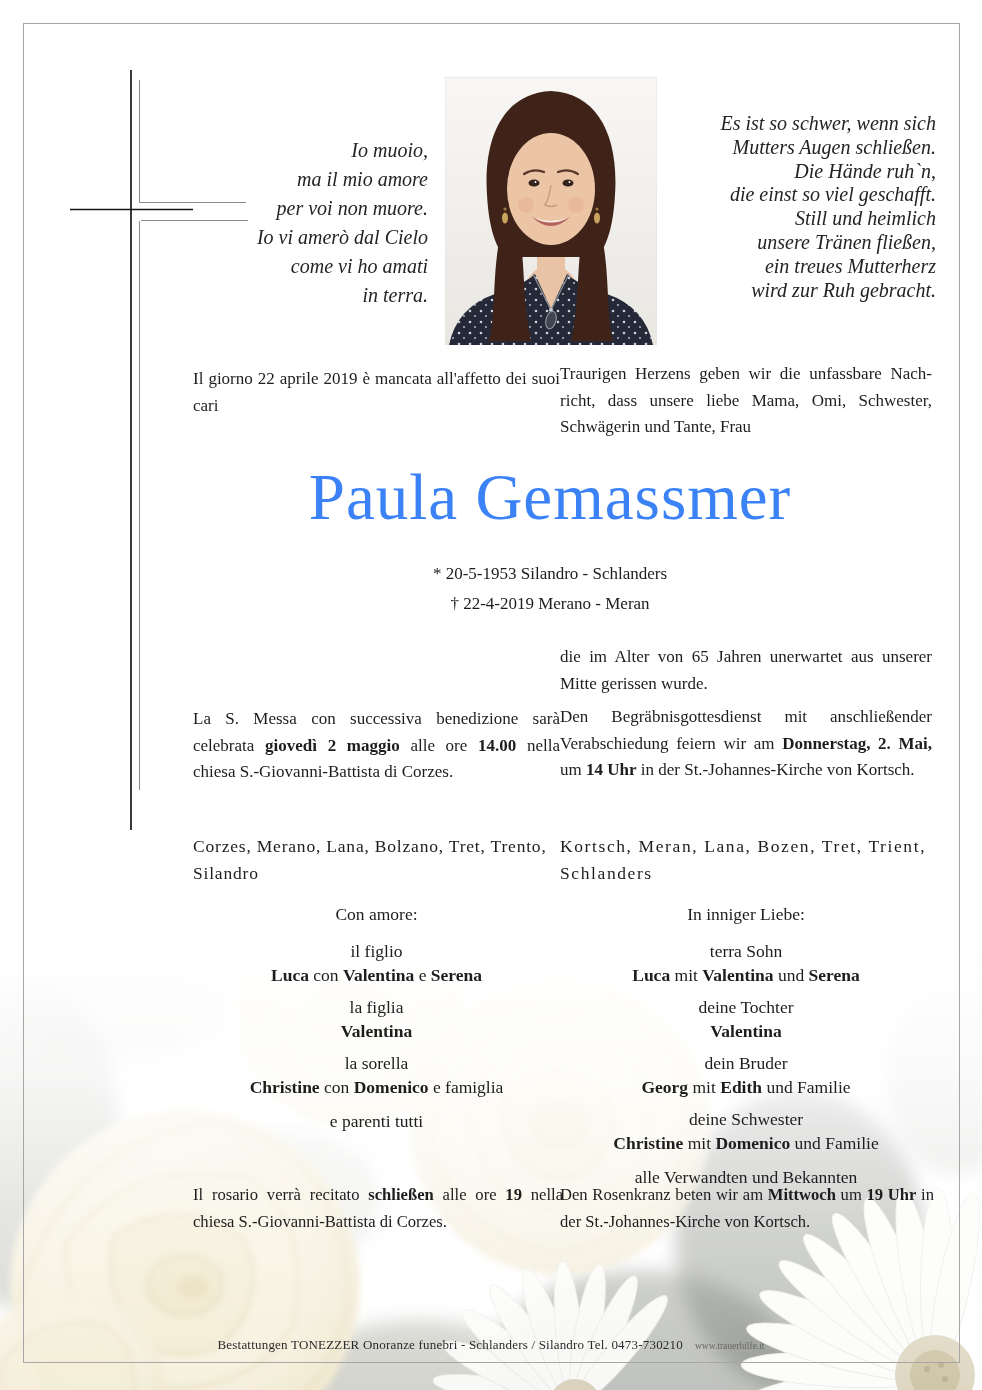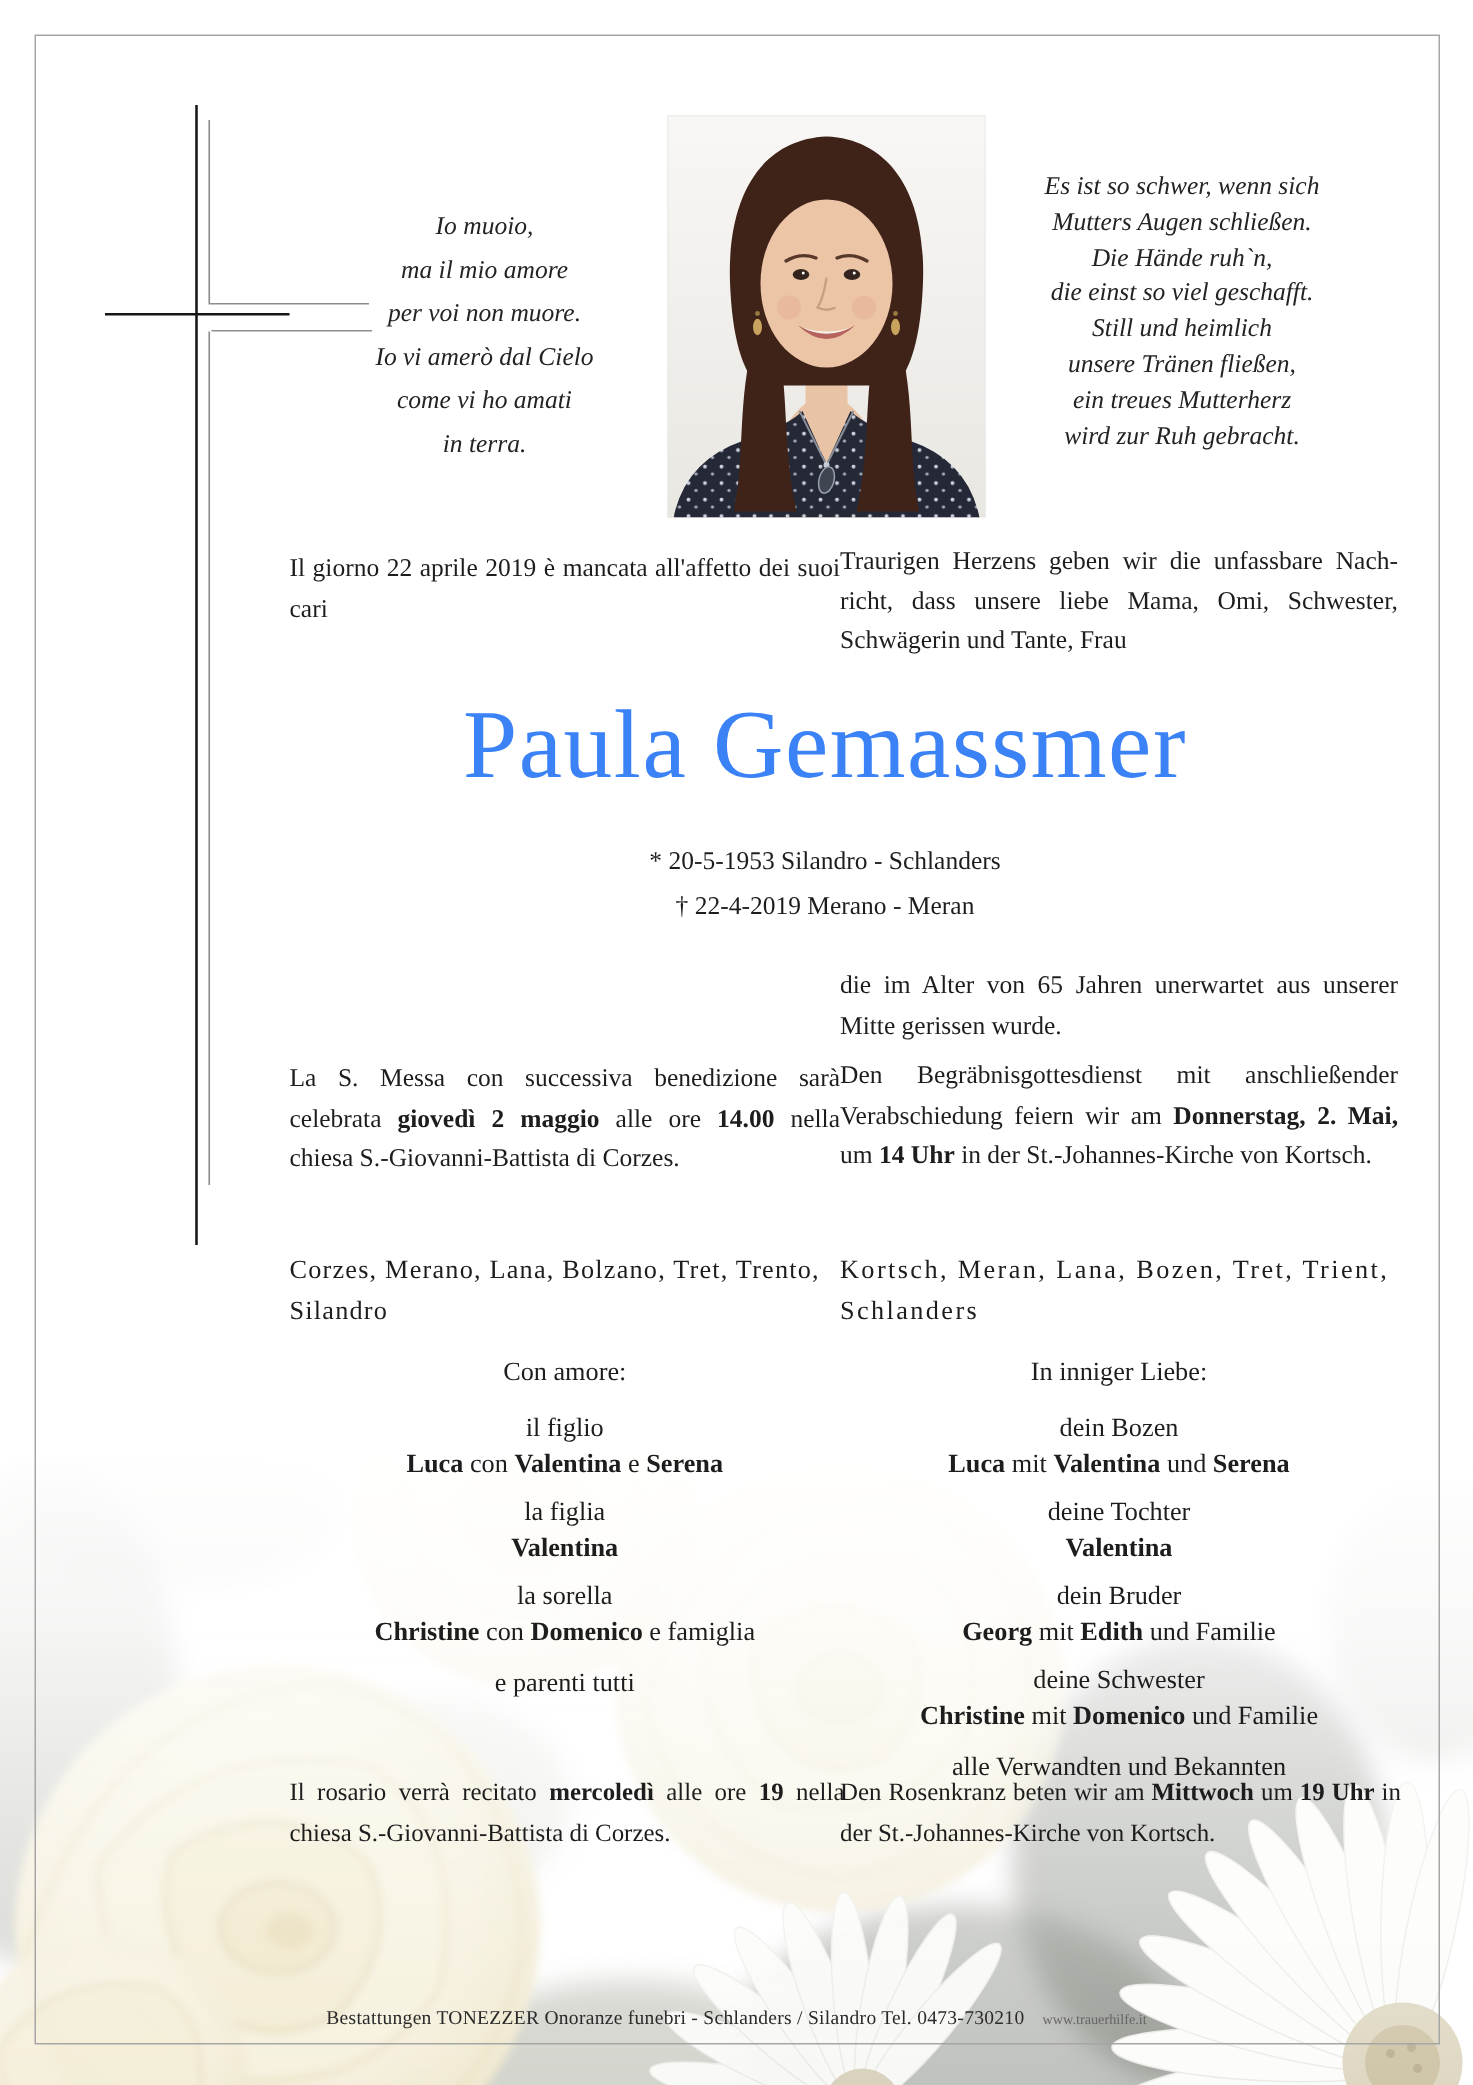--- a/index.html
+++ b/index.html
@@ -6,21 +6,21 @@
   body{
     width:982px;height:1390px;position:relative;overflow:hidden;
     background:#ffffff;color:#1d1d1d;
     font-family:"Liberation Serif","DejaVu Serif",serif;
   }
   .abs{position:absolute;}
   .layer{z-index:2;}
   
   #frame{left:23px;top:23px;width:937px;height:1340px;border:1px solid #a6a6a6;box-sizing:border-box;z-index:1;}
   
-  .poem{font-style:italic;text-align:center;font-size:17px;white-space:pre-line;color:#232323;}
+  .poem{font-style:italic;text-align:right;font-size:20px;white-space:pre-line;color:#232323;}
   #poem-it{left:218px;top:136px;width:210px;line-height:29px;}
   #poem-de{left:640px;top:112px;width:296px;line-height:23.8px;}
   
   #photo{left:445px;top:77px;width:212px;height:268px;}
   
   .para{font-size:17px;line-height:26.5px;text-align:justify;}
   .bold{font-weight:bold;}
   #intro-it{left:193px;top:366px;width:367px;}
   #intro-de{left:560px;top:361px;width:372px;}
   #name{left:170px;top:458px;width:760px;text-align:center;font-size:65px;letter-spacing:1px;line-height:78px;color:#3b82f6;}
@@ -253,36 +253,36 @@
   <div class="entry">
     <div>la sorella</div>
     <div><span class="bold">Christine</span><span> con </span><span class="bold">Domenico</span><span> e famiglia</span></div>
   </div>
   <div class="closing">e parenti tutti</div>
 </div>
 
 <div id="family-de" class="abs layer family">
   <div class="heading">In inniger Liebe:</div>
   <div class="entry">
-    <div>dein Bozen</div>
+    <div>terra Sohn</div>
     <div><span class="bold">Luca</span><span> mit </span><span class="bold">Valentina</span><span> und </span><span class="bold">Serena</span></div>
   </div>
   <div class="entry">
     <div>deine Tochter</div>
     <div><span class="bold">Valentina</span></div>
   </div>
   <div class="entry">
     <div>dein Bruder</div>
     <div><span class="bold">Georg</span><span> mit </span><span class="bold">Edith</span><span> und Familie</span></div>
   </div>
   <div class="entry">
     <div>deine Schwester</div>
     <div><span class="bold">Christine</span><span> mit </span><span class="bold">Domenico</span><span> und Familie</span></div>
   </div>
   <div class="closing">alle Verwandten und Bekannten</div>
 </div>
 
-<div id="rosary-it" class="abs layer para"><span>Il rosario verrà recitato </span><span class="bold">mercoledì</span><span> alle ore </span><span class="bold">19</span><span> nella chiesa S.-Giovanni-Battista di Corzes.</span></div>
+<div id="rosary-it" class="abs layer para"><span>Il rosario verrà recitato </span><span class="bold">schließen</span><span> alle ore </span><span class="bold">19</span><span> nella chiesa S.-Giovanni-Battista di Corzes.</span></div>
 <div id="rosary-de" class="abs layer para"><span>Den Rosenkranz beten wir am </span><span class="bold">Mittwoch</span><span> um </span><span class="bold">19 Uhr</span><span> in der St.-Johannes-Kirche von Kortsch.</span></div>
 
 <div id="footer" class="abs layer">
   <span>Bestattungen TONEZZER Onoranze funebri - Schlanders / Silandro Tel. 0473-730210</span><span class="site">www.trauerhilfe.it</span>
 </div>
 
 </body></html>

